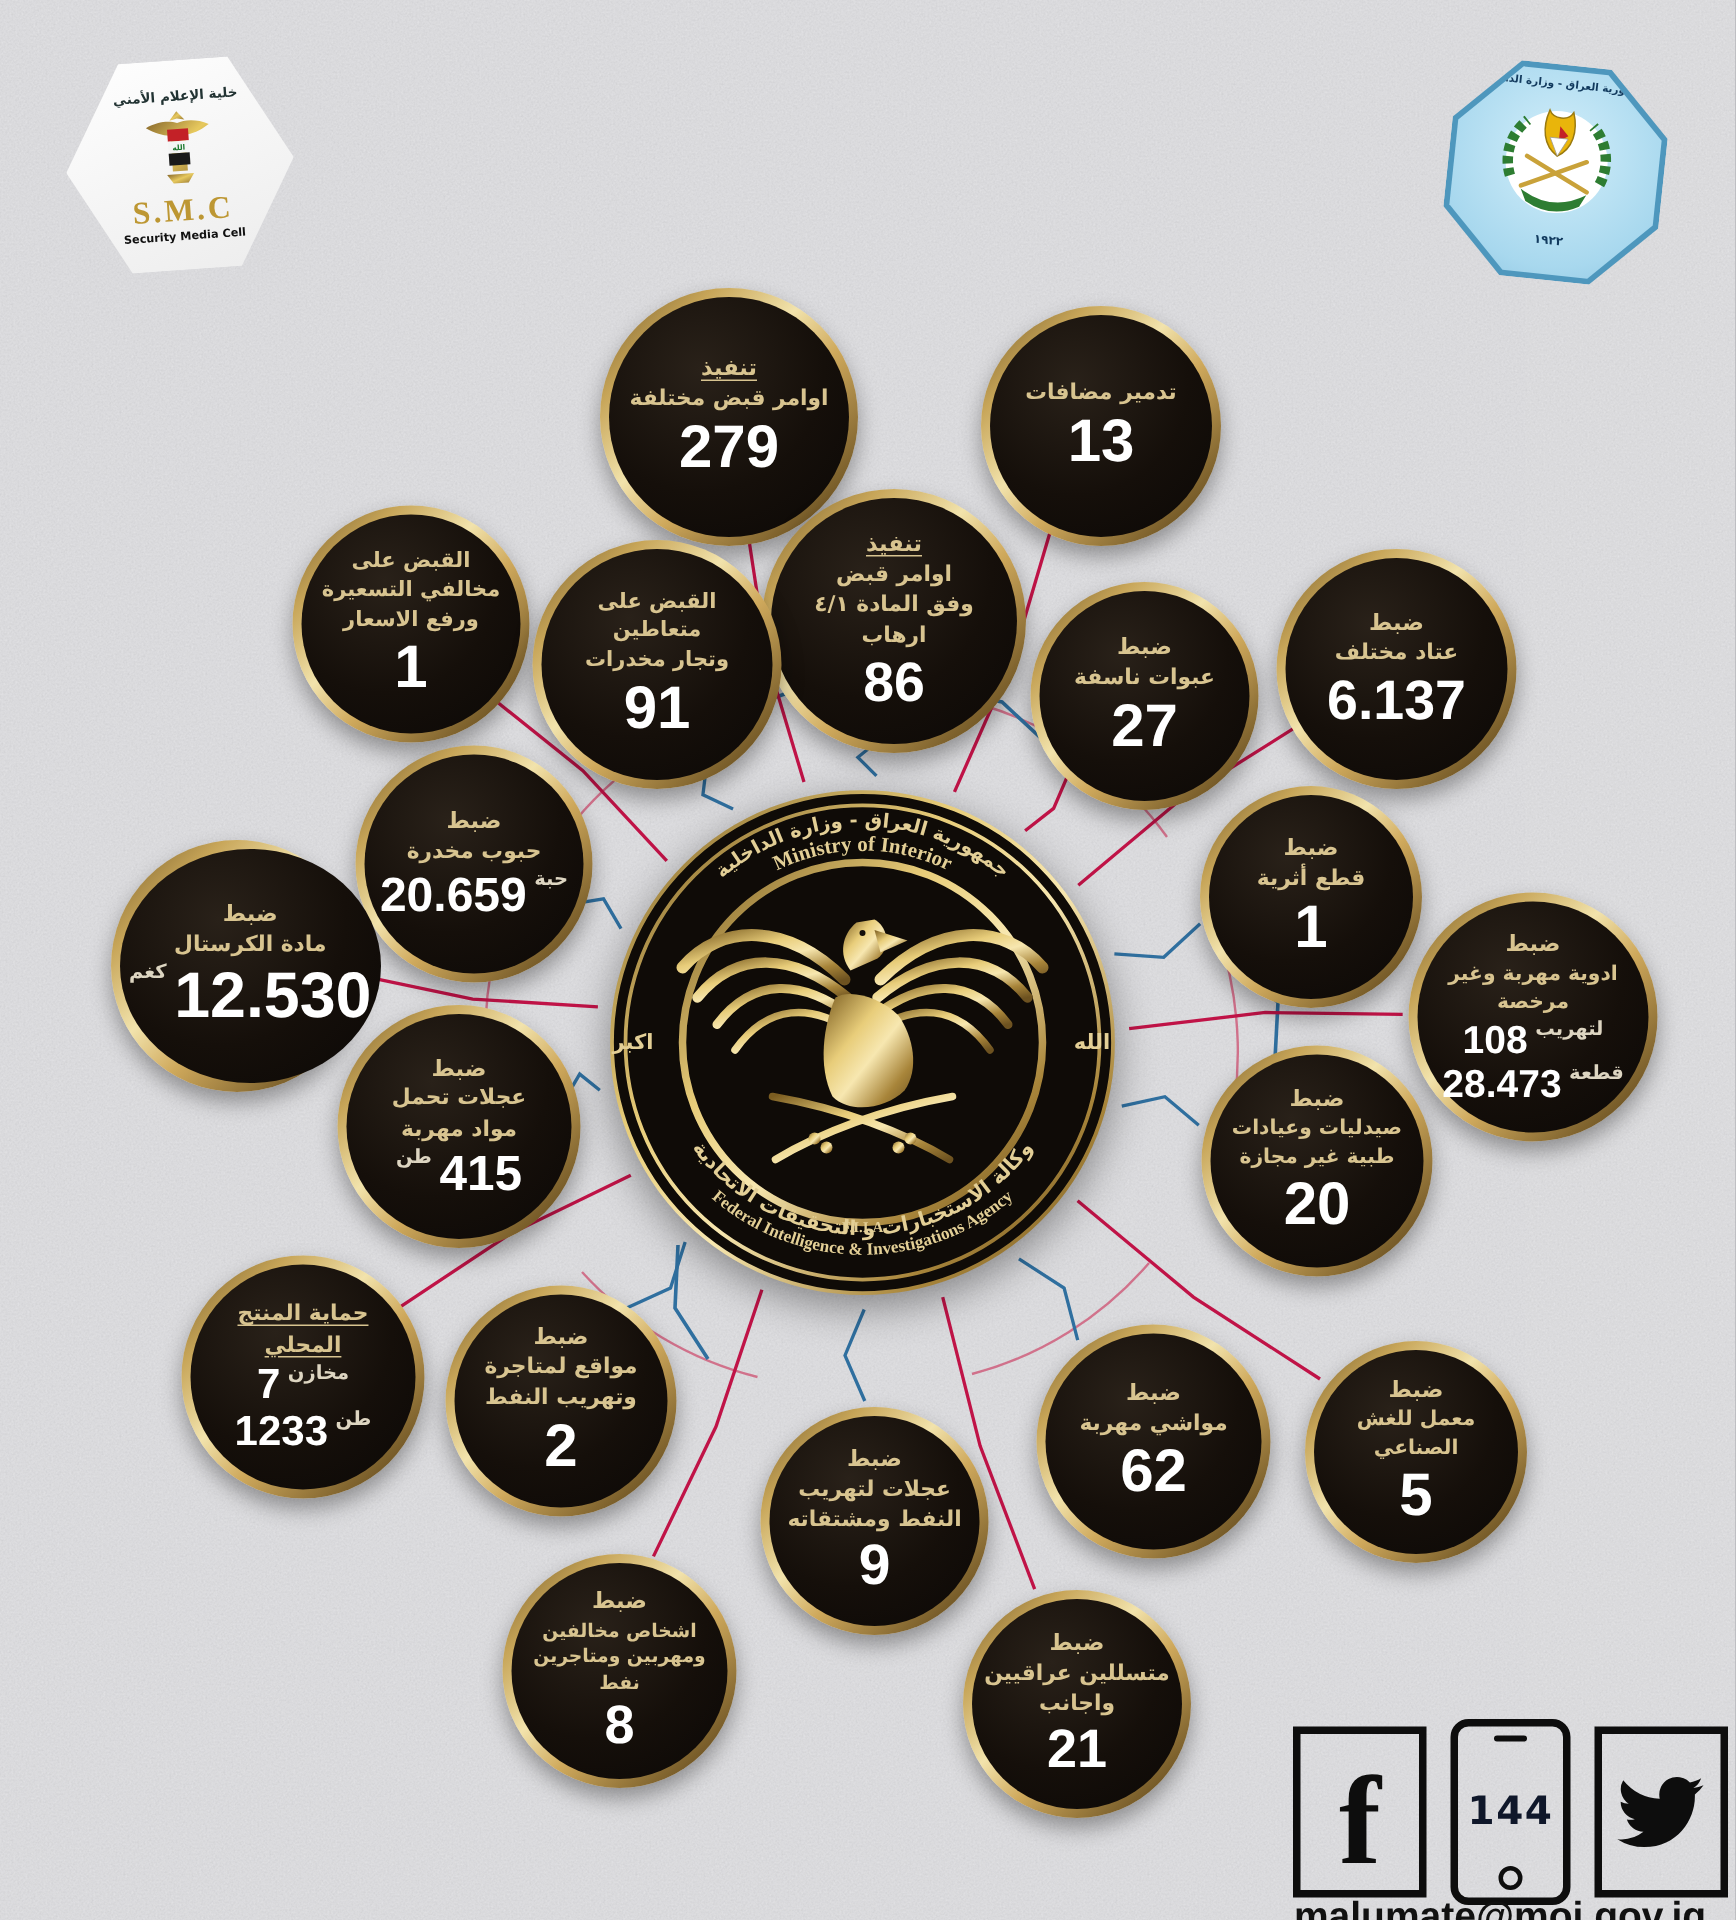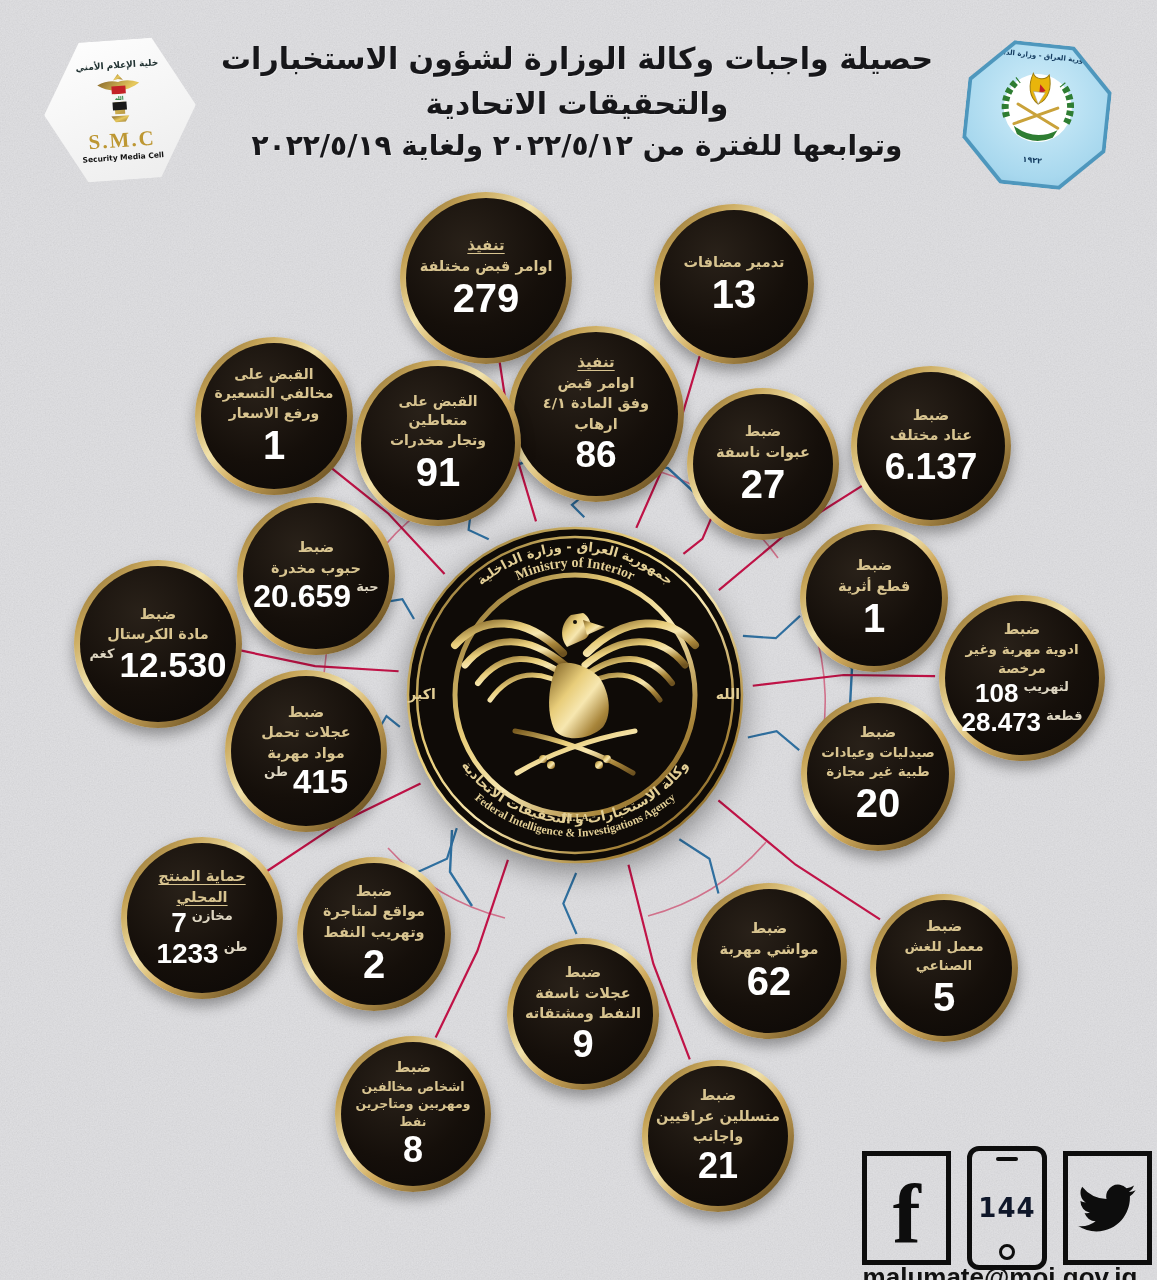--- a/index.html
+++ b/index.html
@@ -43,21 +43,21 @@
   .stat-title{font-weight:700;font-size:15px;line-height:1.25;}
   .u{text-decoration:underline;text-underline-offset:3px;}
   .stat-label{font-weight:700;font-size:14.5px;line-height:1.4;white-space:pre-line;text-align:center;}
   .stat-value{font-family:Liberation Sans, sans-serif;font-weight:700;font-size:40px;line-height:1.08;color:#fff;}
   .vrow{display:flex;align-items:flex-start;gap:5px;direction:ltr;}
   .unit{font-weight:700;font-size:13px;color:#ddd5c1;}
   .s3 .stat-value{font-size:37px}
   .s4 .stat-label,.s5 .stat-label{font-size:14px}
   .s7 .stat-value{font-size:37px}
   .s8 .stat-value{font-size:32px}
-  .s9 .stat-value{font-size:35px}
+  .s9 .stat-value{font-size:43px}
   .s11 .stat-label{font-size:13.5px}
   .s11 .stat-value{font-size:26px}
   .s12 .stat-value{font-size:33px}
   .s13 .stat-label{font-size:13.5px}
   .s14 .stat-value{font-size:28px}
   .s16 .stat-value{font-size:38px}
   .s18 .stat-label{font-size:13.5px}
   .s19 .stat-label{font-size:12.5px}
   .s19 .stat-value,.s20 .stat-value{font-size:36px}
 
@@ -124,24 +124,20 @@
         <polyline points="420.52802192744747,783.4443779465538 339.5616338074681,822.8885665163995 264.5577880209643,872.7465963046194" fill="none" stroke="#c01347" stroke-width="2.2"></polyline>
         <polyline points="456.7786895550386,828.0703639308019 447.0141418156456,858.6348358327011 417.81234990658487,871.9310264336509" fill="none" stroke="#2f6f9f" stroke-width="2.2"></polyline>
         <polyline points="576.1373569732187,872.9963663087409 563.3325269696277,903.5820038691369 576.5271662021449,934.001510635692" fill="none" stroke="#2f6f9f" stroke-width="2.2"></polyline>
         <polyline points="679.2983245482628,839.2423637369592 709.4177824749544,858.7105748958287 718.468131091753,893.4133727864669" fill="none" stroke="#2f6f9f" stroke-width="2.2"></polyline>
         <polyline points="718.3892440613043,800.4681216649263 795.6394449733683,864.7367747899377 879.9998563347533,919.3387373040747" fill="none" stroke="#c01347" stroke-width="2.2"></polyline>
         <polyline points="507.929933002056,859.8805813699457 477.3410678164299,951.0018542239039 435.6366578193469,1037.601549527439" fill="none" stroke="#c01347" stroke-width="2.2"></polyline>
         <polyline points="628.4706133633844,864.7789548399431 653.3977425048108,963.9007265834681 689.770643882638,1059.4177378755292" fill="none" stroke="#c01347" stroke-width="2.2"></polyline>
       </g>
   </svg>
 
-  <div class="title">
-    <div class="l1">حصيلة واجبات وكالة الوزارة لشؤون الاستخبارات والتحقيقات الاتحادية</div>
-    <div class="l2">وتوابعها للفترة من ٢٠٢٢/٥/١٢ ولغاية ٢٠٢٢/٥/١٩</div>
-  </div>
 
   <div class="smc">
     <div class="ar">خلية الإعلام الأمني</div>
     <svg width="62" height="58" viewBox="0 0 62 58">
       <defs>
           <linearGradient id="eg" x1="0" y1="0" x2="1" y2="1">
         <stop offset="0" stop-color="#8a6a2c"></stop>
             <stop offset=".5" stop-color="#e7c95e"></stop>
             <stop offset="1" stop-color="#9a7a35"></stop>
       </linearGradient>
@@ -320,21 +316,21 @@
       <div class="stat-title">ضبط</div>
       <div class="stat-label">مواقع لمتاجرة
 وتهريب النفط</div>
       <div class="stat-value">2</div>
     </div>
   </div>
 
   <div class="stat s16" style="--cx:577;--cy:1008;--r:70">
     <div class="stat-inner">
       <div class="stat-title">ضبط</div>
-      <div class="stat-label">عجلات ناسفة
+      <div class="stat-label">عجلات لتهريب
 النفط ومشتقاته</div>
       <div class="stat-value">9</div>
     </div>
   </div>
 
   <div class="stat s17" style="--cx:763;--cy:955;--r:72">
     <div class="stat-inner">
       <div class="stat-title">ضبط</div>
       <div class="stat-label">مواشي مهربة</div>
       <div class="stat-value">62</div>

